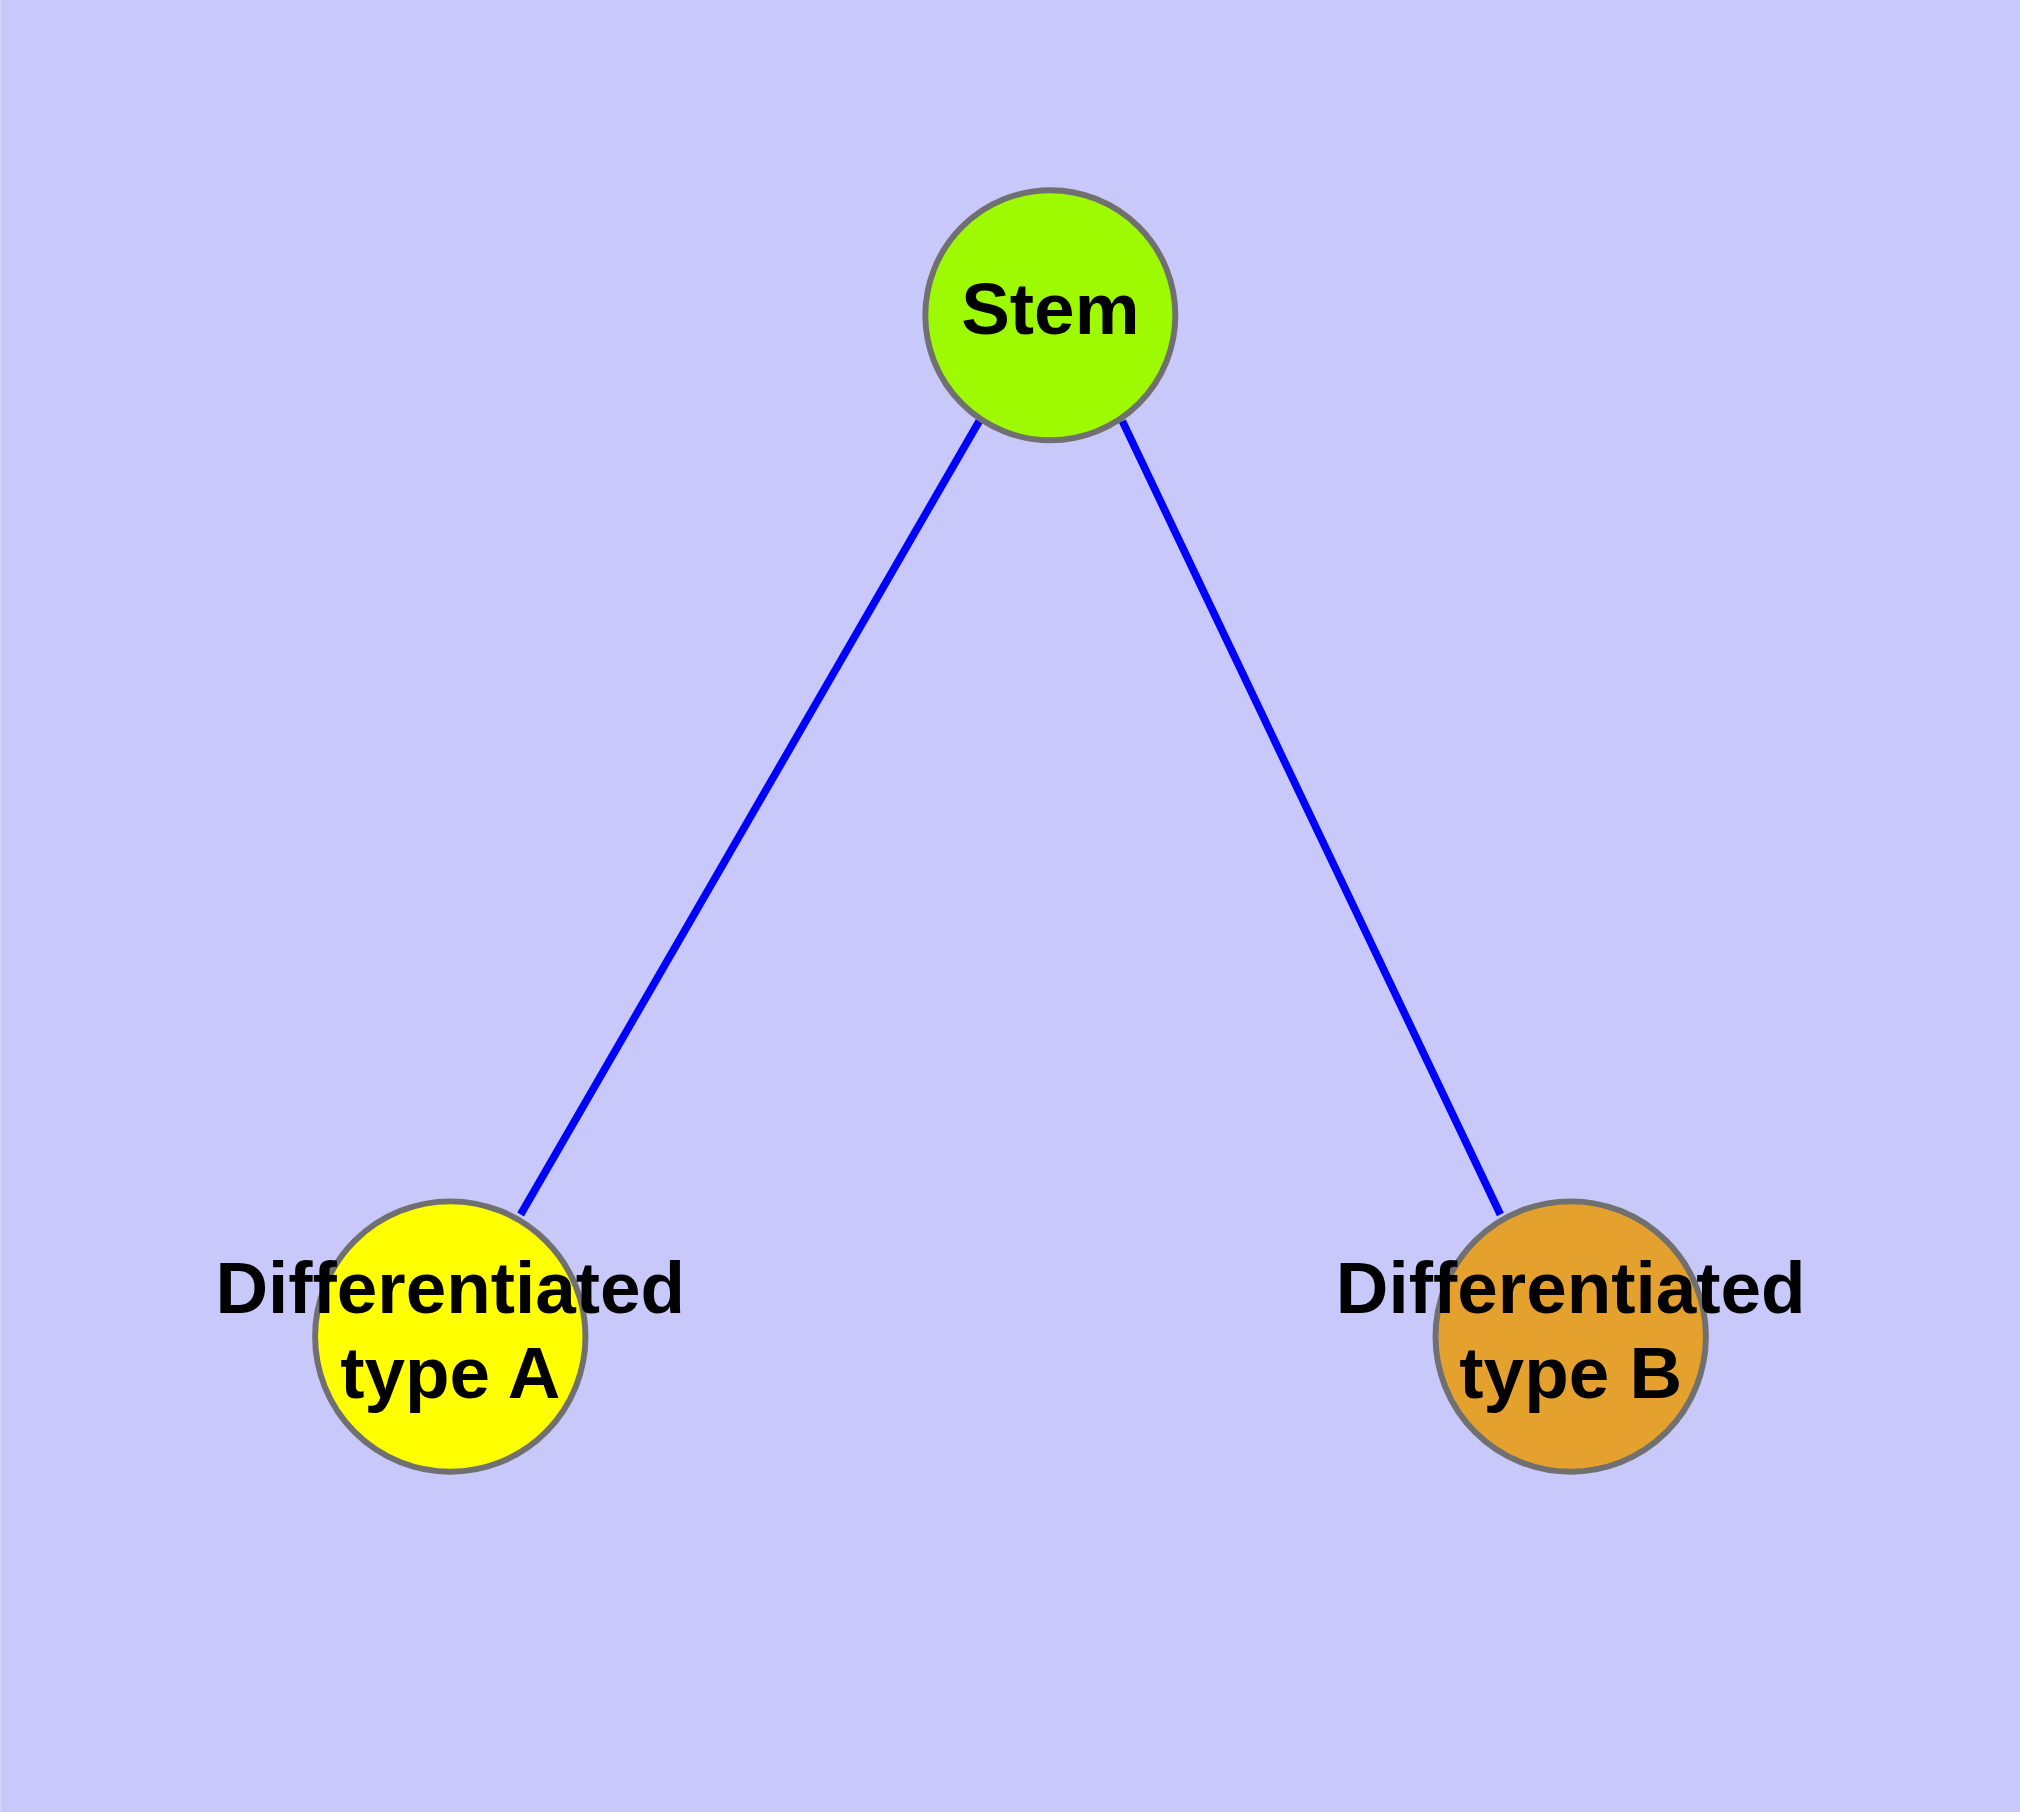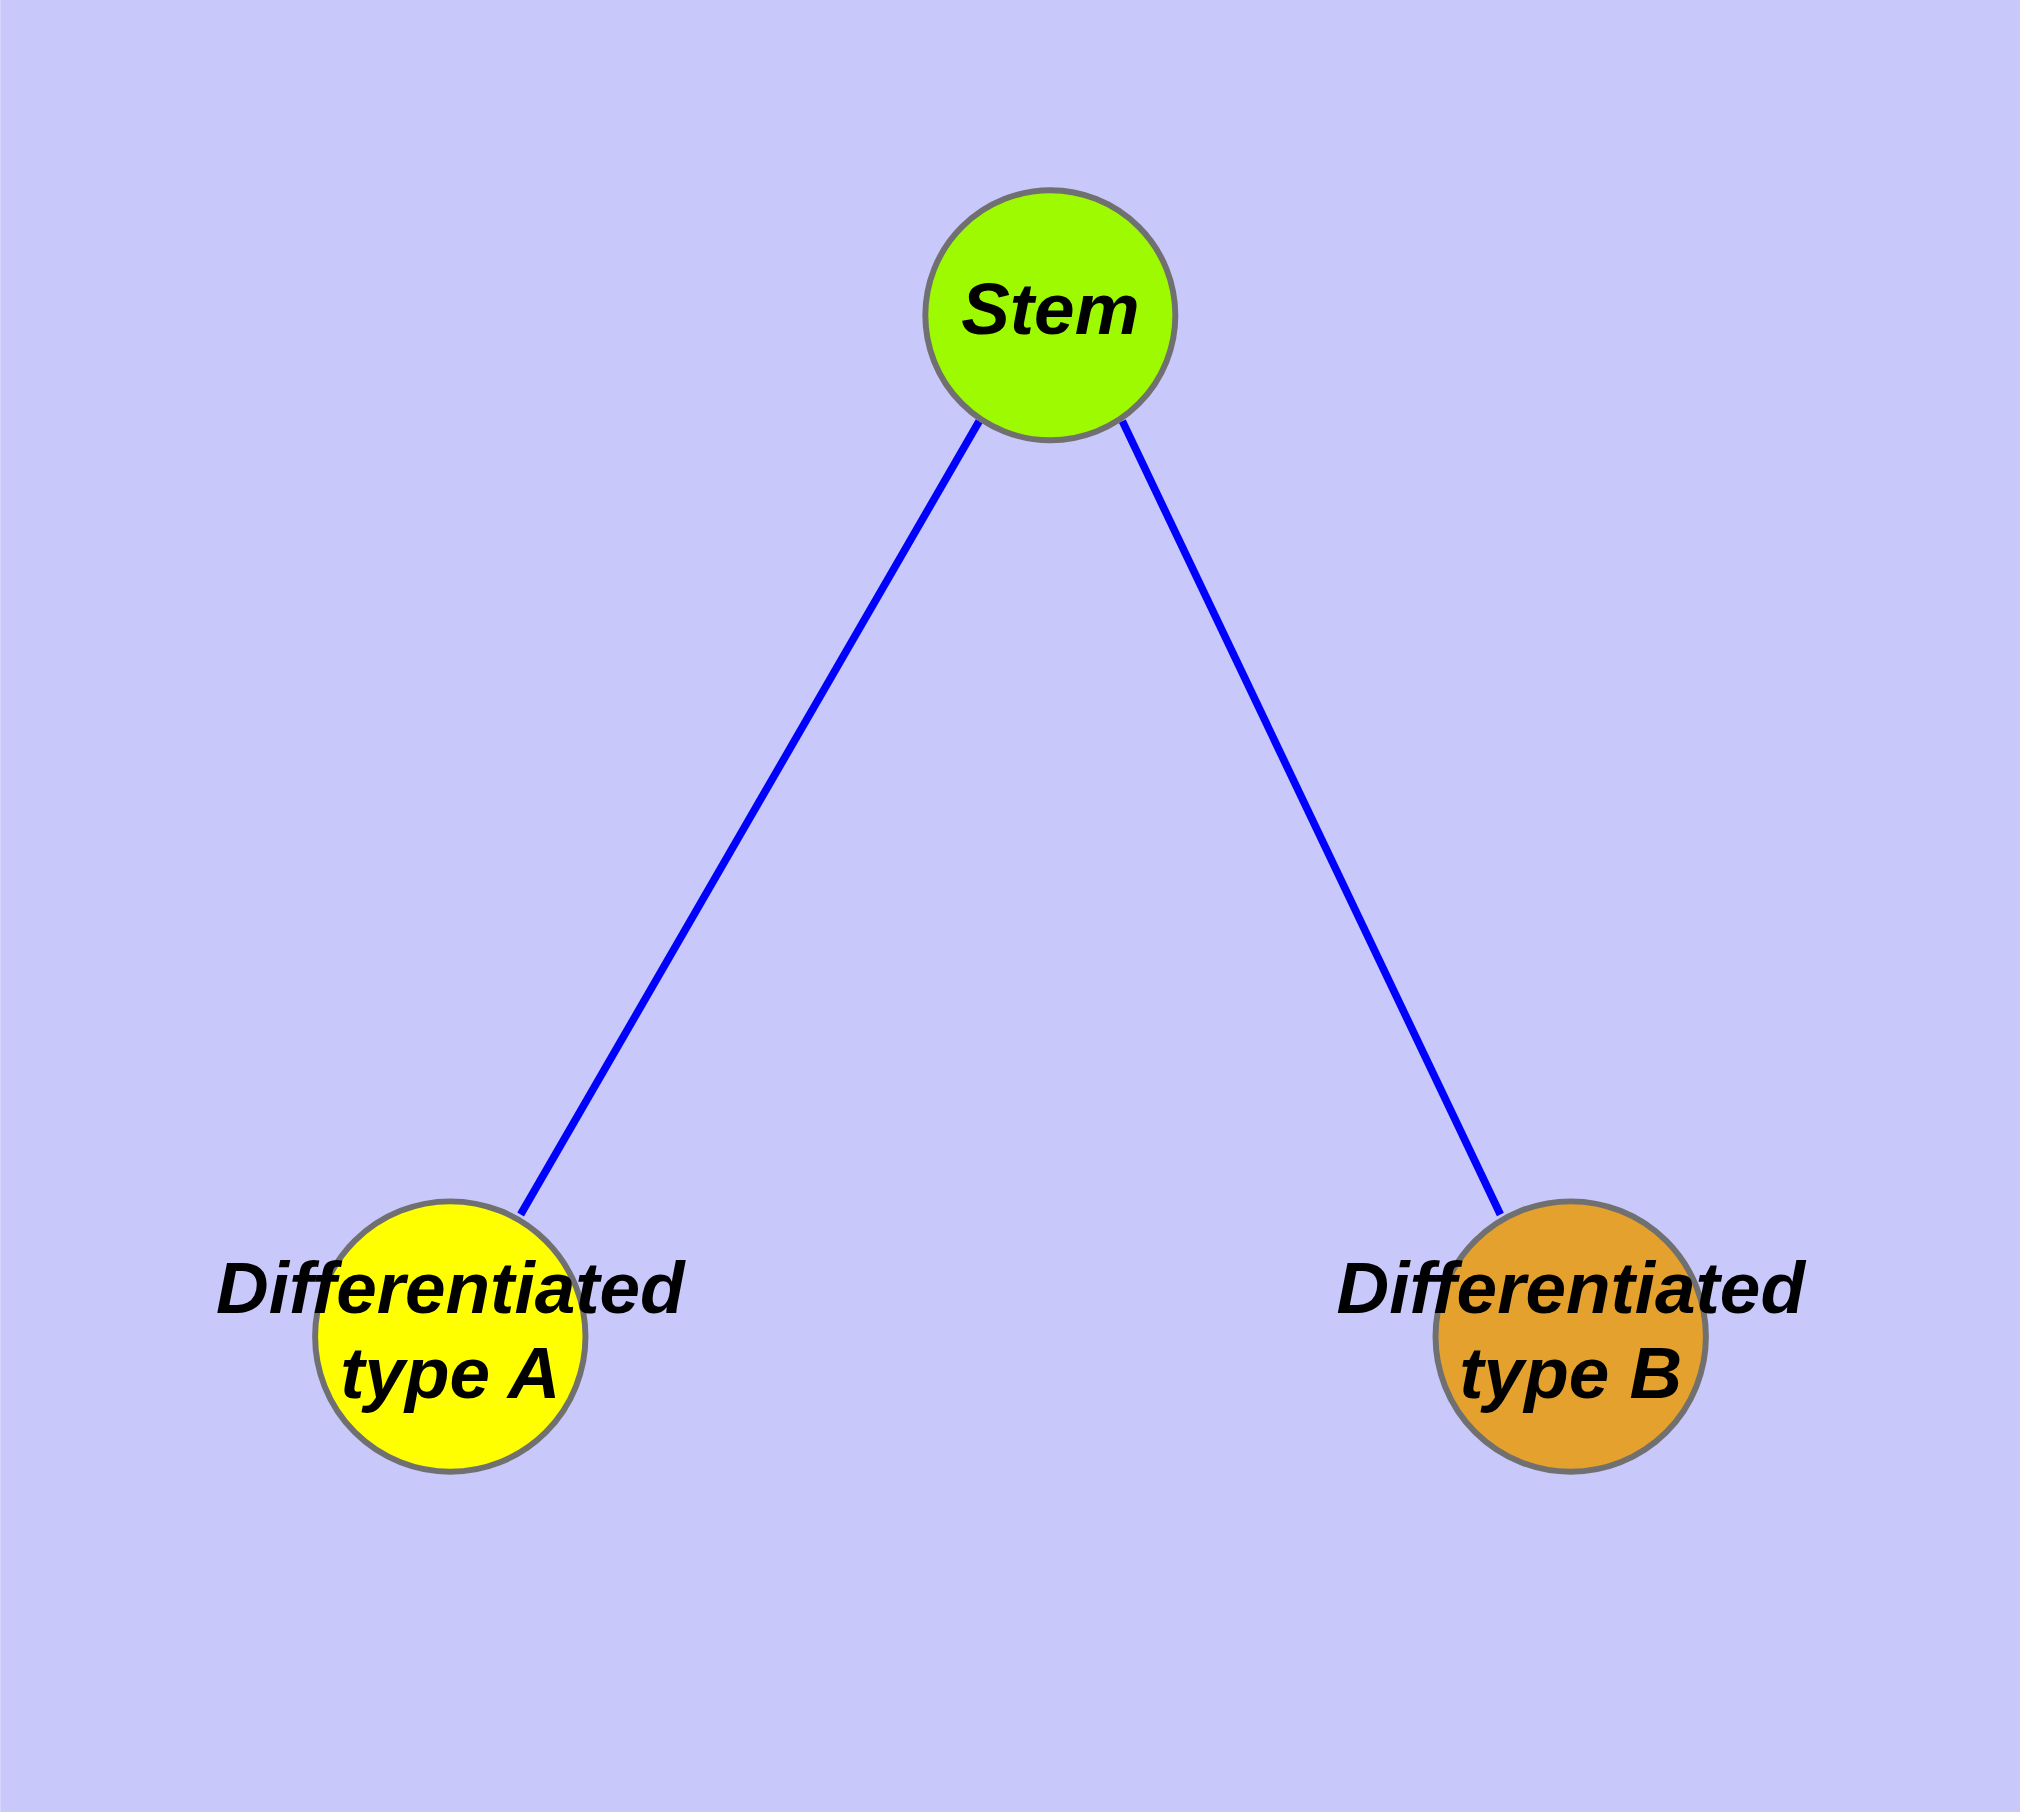--- a/index.html
+++ b/index.html
@@ -30,21 +30,21 @@
     fill: #000000;
     text-anchor: middle;
     dominant-baseline: middle;
     paint-order: normal;
     white-space: pre;
   }
 </style>
 </head>
 <body>
 
-<div id="canvas" style="width: 2021px; height: 1812px; font-style: italic;">
+<div id="canvas" style="width: 2021px; height: 1812px;">
   <svg id="graph-svg" viewBox="0 0 2384 2138" xmlns="http://www.w3.org/2000/svg">
 
     <rect id="bg-rect" x="0" y="0" width="2384" height="2138" fill="#c8c8fa"></rect>
 
     <g id="edges-group">
         <line x1="1155" y1="497" x2="614" y2="1433" stroke="#0000ff" stroke-width="9" stroke-linecap="butt"></line>
         <line x1="1324" y1="497" x2="1770" y2="1433" stroke="#0000ff" stroke-width="9" stroke-linecap="butt"></line>
       </g>
     <g id="nodes-group">
         <circle cx="1239" cy="372" r="147.5" fill="#9efa00" stroke="#707070" stroke-width="7"></circle>

